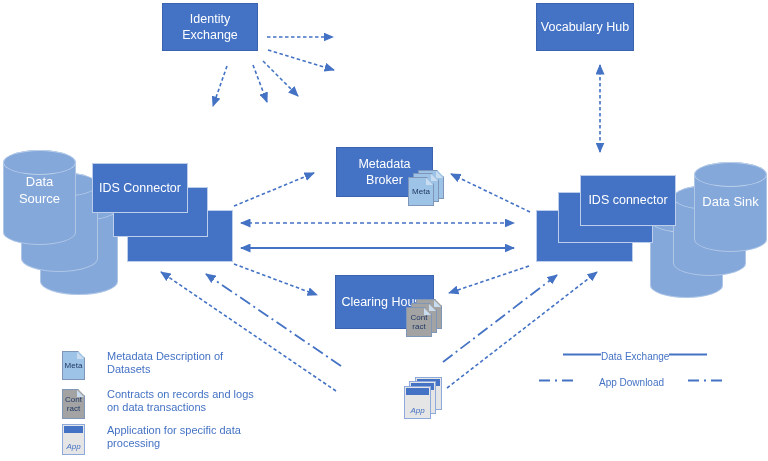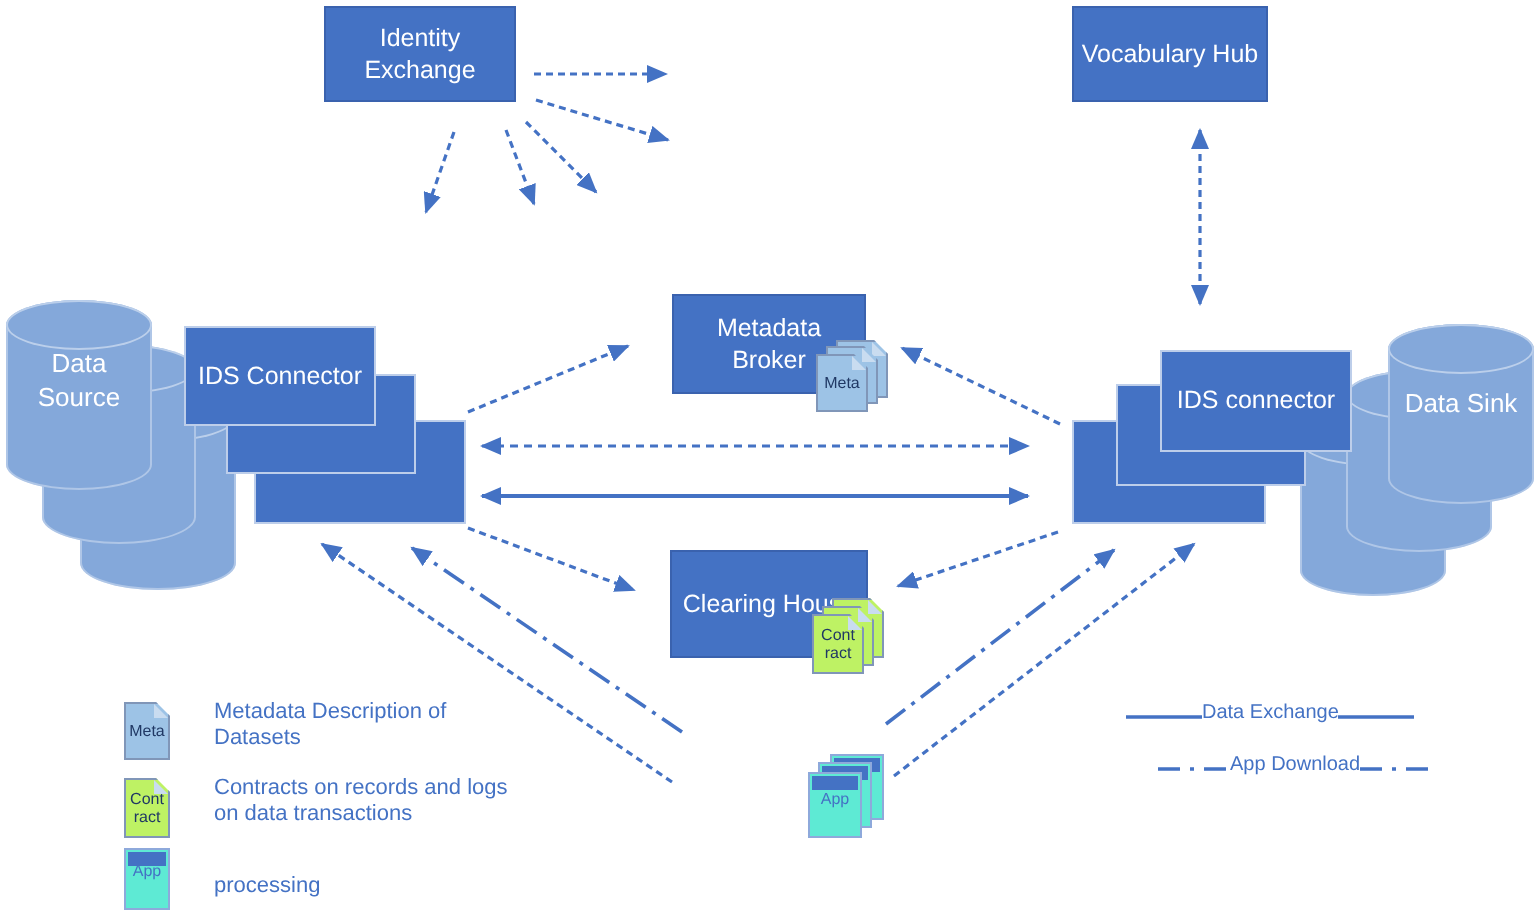--- a/index.html
+++ b/index.html
@@ -23,31 +23,31 @@
   .cyl .frag{position:absolute;left:58%;top:30%;color:#fff;font-size:7px;}
 
   
   .doc{position:absolute;box-sizing:border-box;border:1px solid #8096B8;
        clip-path:polygon(0 0,calc(100% - 7px) 0,100% 7px,100% 100%,0 100%);
        display:flex;flex-direction:column;align-items:center;justify-content:center;
        font-size:8px;line-height:1.15;color:#203864;text-align:left;}
   .doc .fold{position:absolute;top:0;right:0;width:7px;height:7px;background:#C9DCF0;
        clip-path:polygon(0 0,100% 100%,0 100%);}
   .doc.meta{background:#9DC3E6;}
-  .doc.contract{background:#bef264;}
-
-  
-  .appwin{position:absolute;box-sizing:border-box;background:#5eead4;border:1px solid #8EA9DB;
+  .doc.contract{background:#a3a3a3;}
+
+  
+  .appwin{position:absolute;box-sizing:border-box;background:#e5e5e5;border:1px solid #8EA9DB;
        color:#4472C4;font-size:8px;display:flex;align-items:flex-end;justify-content:center;
-       padding-bottom:14px;}
+       padding-bottom:3px;font-style:italic;}
   .appwin::before{content:"";position:absolute;top:1px;left:1px;right:1px;height:7px;background:#4472C4;}
 
   
   .legend-text{position:absolute;color:#4472C4;font-size:11px;line-height:13px;}
-  .lrow{position:absolute;display:flex;align-items:flex-end;color:#4472C4;font-size:10px;white-space:nowrap;}
+  .lrow{position:absolute;display:flex;align-items:flex-start;color:#4472C4;font-size:10px;white-space:nowrap;}
   .lrow svg{display:block;}
 </style>
 </head>
 <body>
 
 <div class="canvas">
 
   <svg class="arrows" viewBox="0 0 768 461">
     <defs>
       <marker id="ah" markerUnits="userSpaceOnUse" markerWidth="11" markerHeight="9" refX="9.5" refY="4.5" orient="auto-start-reverse">
@@ -174,33 +174,33 @@
     <span>Cont</span>
     <span>ract</span>
   </div>
   <div class="legend-text" style="left:107px;top:388px;">
     <span>Contracts on records and logs</span><br><span>on data transactions</span>
   </div>
   <div class="appwin" style="left:62px;top:424px;width:23px;height:31px;">
     <span>App</span>
   </div>
   <div class="legend-text" style="left:107px;top:424px;">
-    <br><span>processing</span>
+    <span>Application for specific data</span><br><span>processing</span>
   </div>
 
   <div class="lrow" style="left:563px;top:351px;">
     <svg width="38" height="7">
         <line x1="0" y1="3.5" x2="38" y2="3.5" stroke="#4472C4" stroke-width="1.8"></line>
       </svg>
     <span>Data Exchange</span>
     <svg width="38" height="7">
         <line x1="0" y1="3.5" x2="38" y2="3.5" stroke="#4472C4" stroke-width="1.8"></line>
       </svg>
   </div>
-  <div class="lrow" style="left:579px;top:377px;">
+  <div class="lrow" style="left:539px;top:377px;gap:24px;">
     <svg width="36" height="7">
         <line x1="0" y1="3.5" x2="36" y2="3.5" stroke="#4472C4" stroke-width="1.8" stroke-dasharray="11 5 2 5"></line>
       </svg>
     <span>App Download</span>
     <svg width="36" height="7">
         <line x1="0" y1="3.5" x2="36" y2="3.5" stroke="#4472C4" stroke-width="1.8" stroke-dasharray="11 5 2 5"></line>
       </svg>
   </div>
 
 </div>

